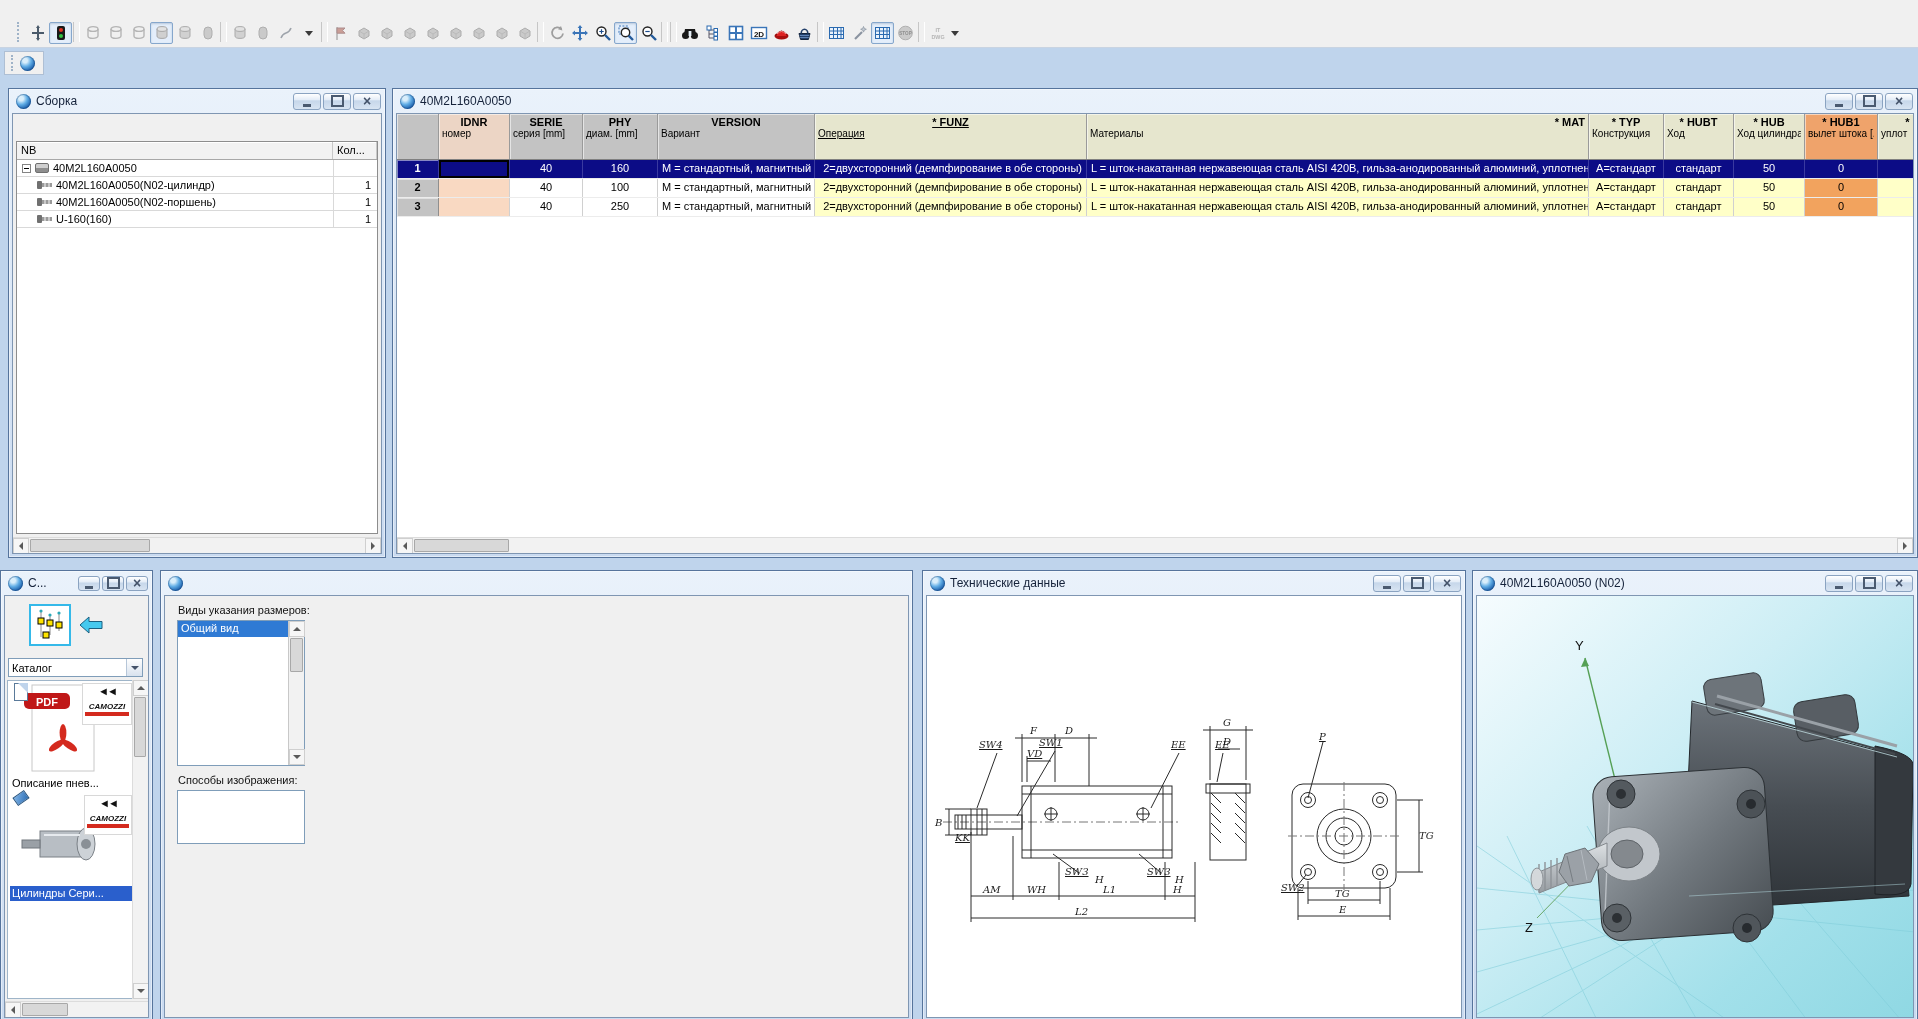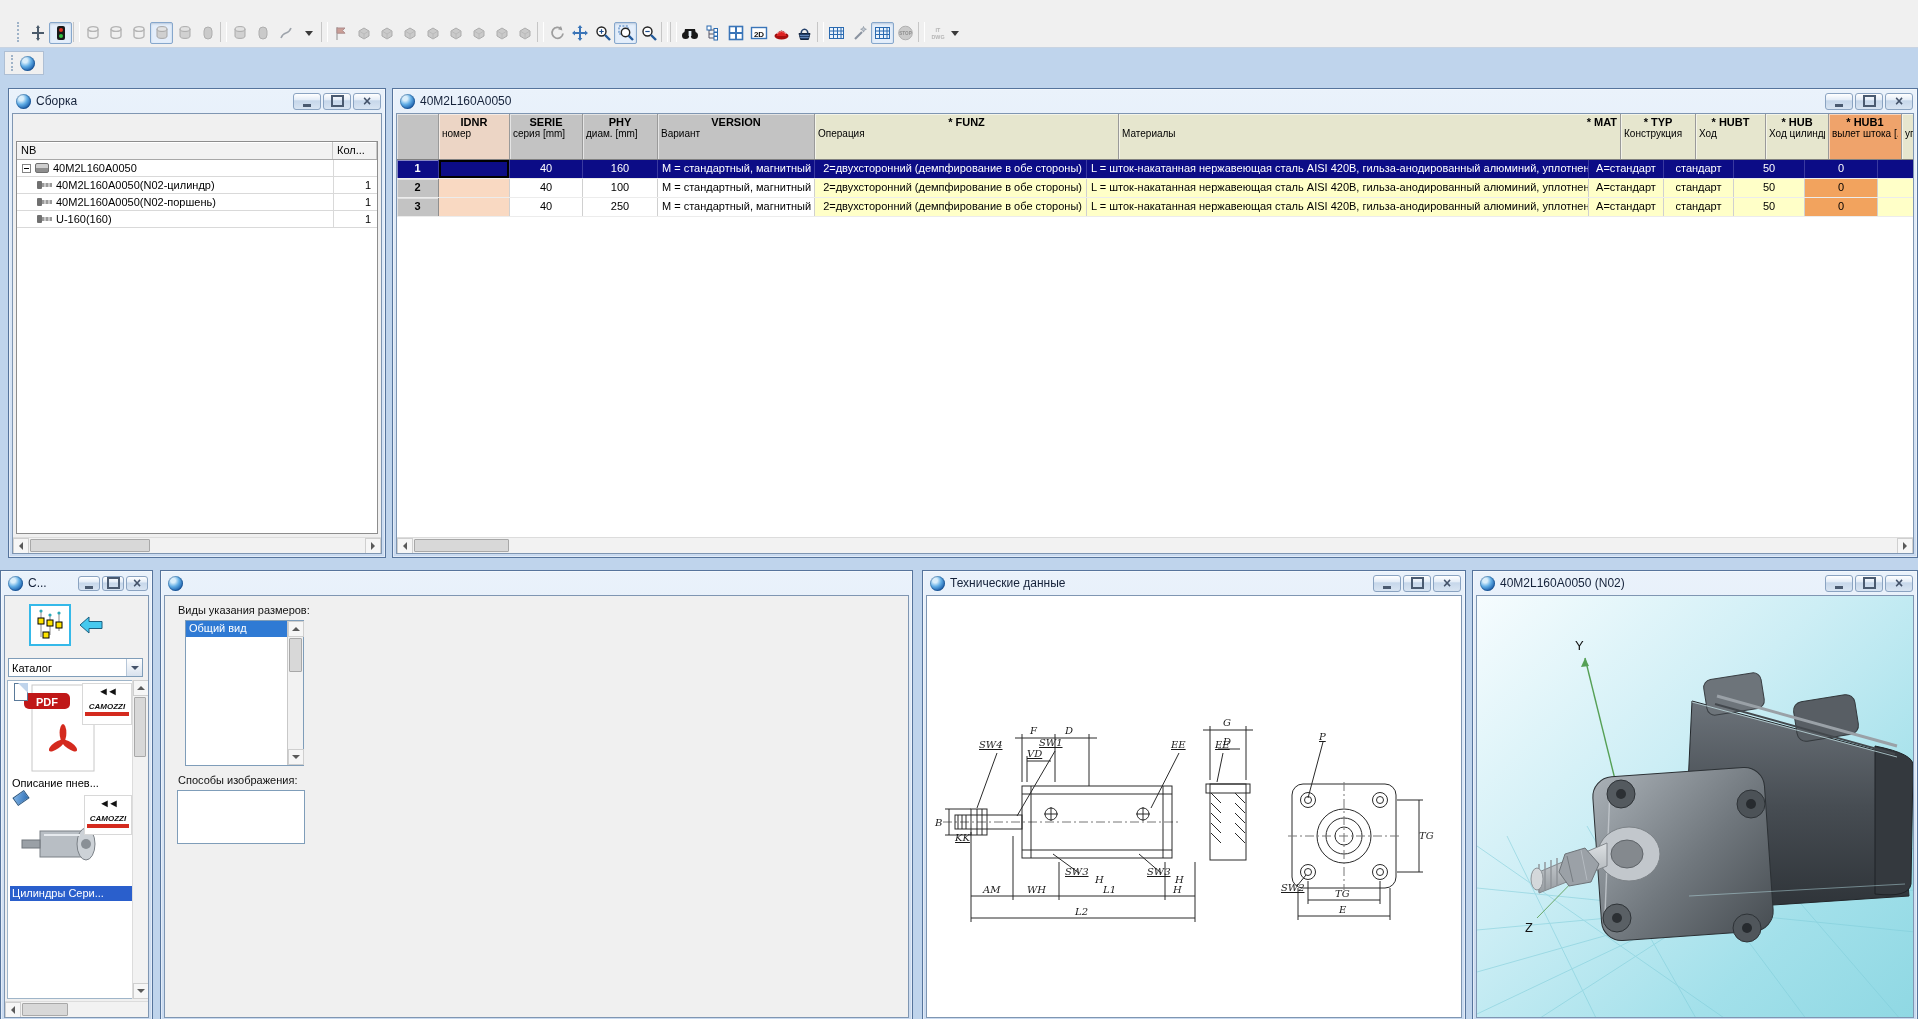--- a/index.html
+++ b/index.html
@@ -483,37 +483,37 @@
                 <div class="sub">серия [mm]</div>
               </div>
               <div class="th tone-gray" style="width: 75px;">
                 <div class="code">PHY</div>
                 <div class="sub">диам. [mm]</div>
               </div>
               <div class="th tone-gray" style="width: 157px;">
                 <div class="code">VERSION</div>
                 <div class="sub">Вариант</div>
               </div>
-              <div class="th tone-beige" style="width: 304px;">
+              <div class="th tone-beige" style="width: 272px; text-decoration: underline;">
                 <div class="code">* FUNZ</div>
                 <div class="sub">Операция</div>
               </div>
               <div class="th tone-beige" style="width: 502px;">
                 <div class="code right">* MAT</div>
                 <div class="sub">Материалы</div>
               </div>
               <div class="th tone-beige" style="width: 75px;">
                 <div class="code">* TYP</div>
                 <div class="sub">Конструкция</div>
               </div>
               <div class="th tone-beige" style="width: 70px;">
                 <div class="code">* HUBT</div>
                 <div class="sub">Ход</div>
               </div>
-              <div class="th tone-beige" style="width: 63px;">
+              <div class="th tone-beige" style="width: 71px;">
                 <div class="code">* HUB</div>
                 <div class="sub">Ход цилиндра...</div>
               </div>
               <div class="th tone-orange" style="width: 73px;">
                 <div class="code">* HUB1</div>
                 <div class="sub">вылет штока [...</div>
               </div>
               <div class="th tone-beige" style="width: 60px;">
                 <div class="code">*</div>
                 <div class="sub">уплот</div>
@@ -648,21 +648,21 @@
         </div>
       </div>
     </div>
 
     <div class="window" id="win-settings">
       <div class="titlebar">
         <span class="appicon"></span>
       </div>
       <div class="client">
         <span class="flabel" style="left:13px;top:8px">Виды указания размеров:</span>
-        <div class="listbox" style="left:20px;top:24px;width:119px;height:146px">
+        <div class="listbox" style="left:12px;top:24px;width:128px;height:146px">
           <div id="viewsitems" style="margin-right:16px">
               <div class="lbitem sel">Общий вид</div>
             </div>
           <div class="vsb" style="border-left:1px solid #c8c8c8">
             <span class="sba up"></span>
             <span class="sbt" style="height:34px;margin:1px"></span>
             <span class="sba down" style="margin-top:auto"></span>
           </div>
         </div>
         <span class="flabel" style="left:13px;top:178px">Способы изображения:</span>

